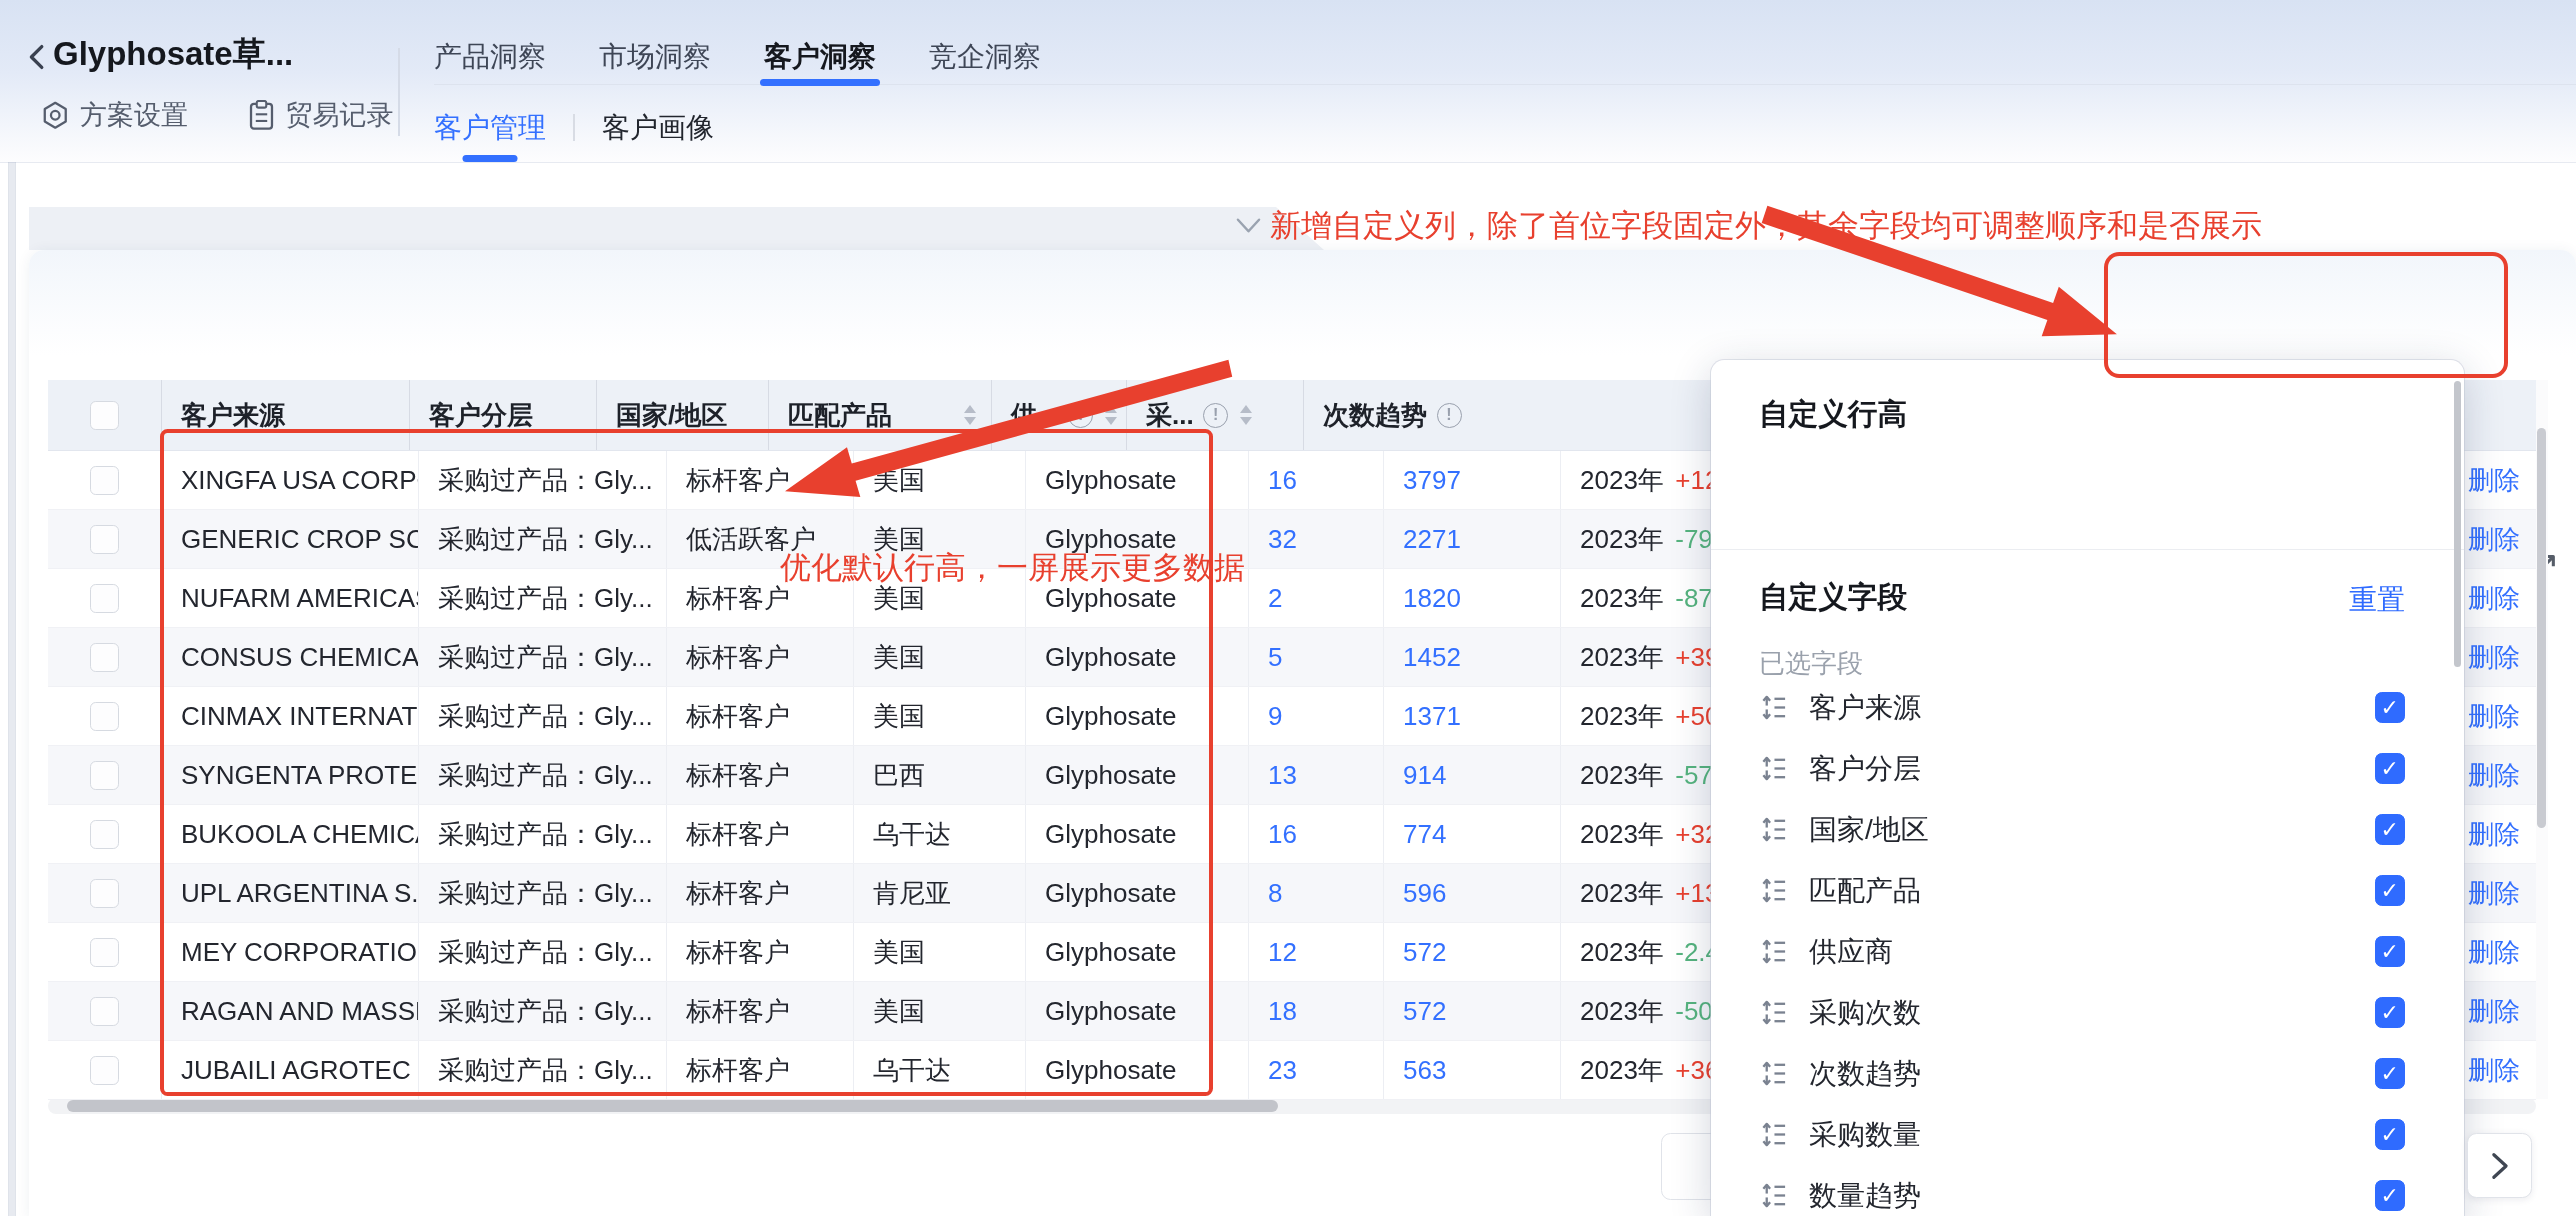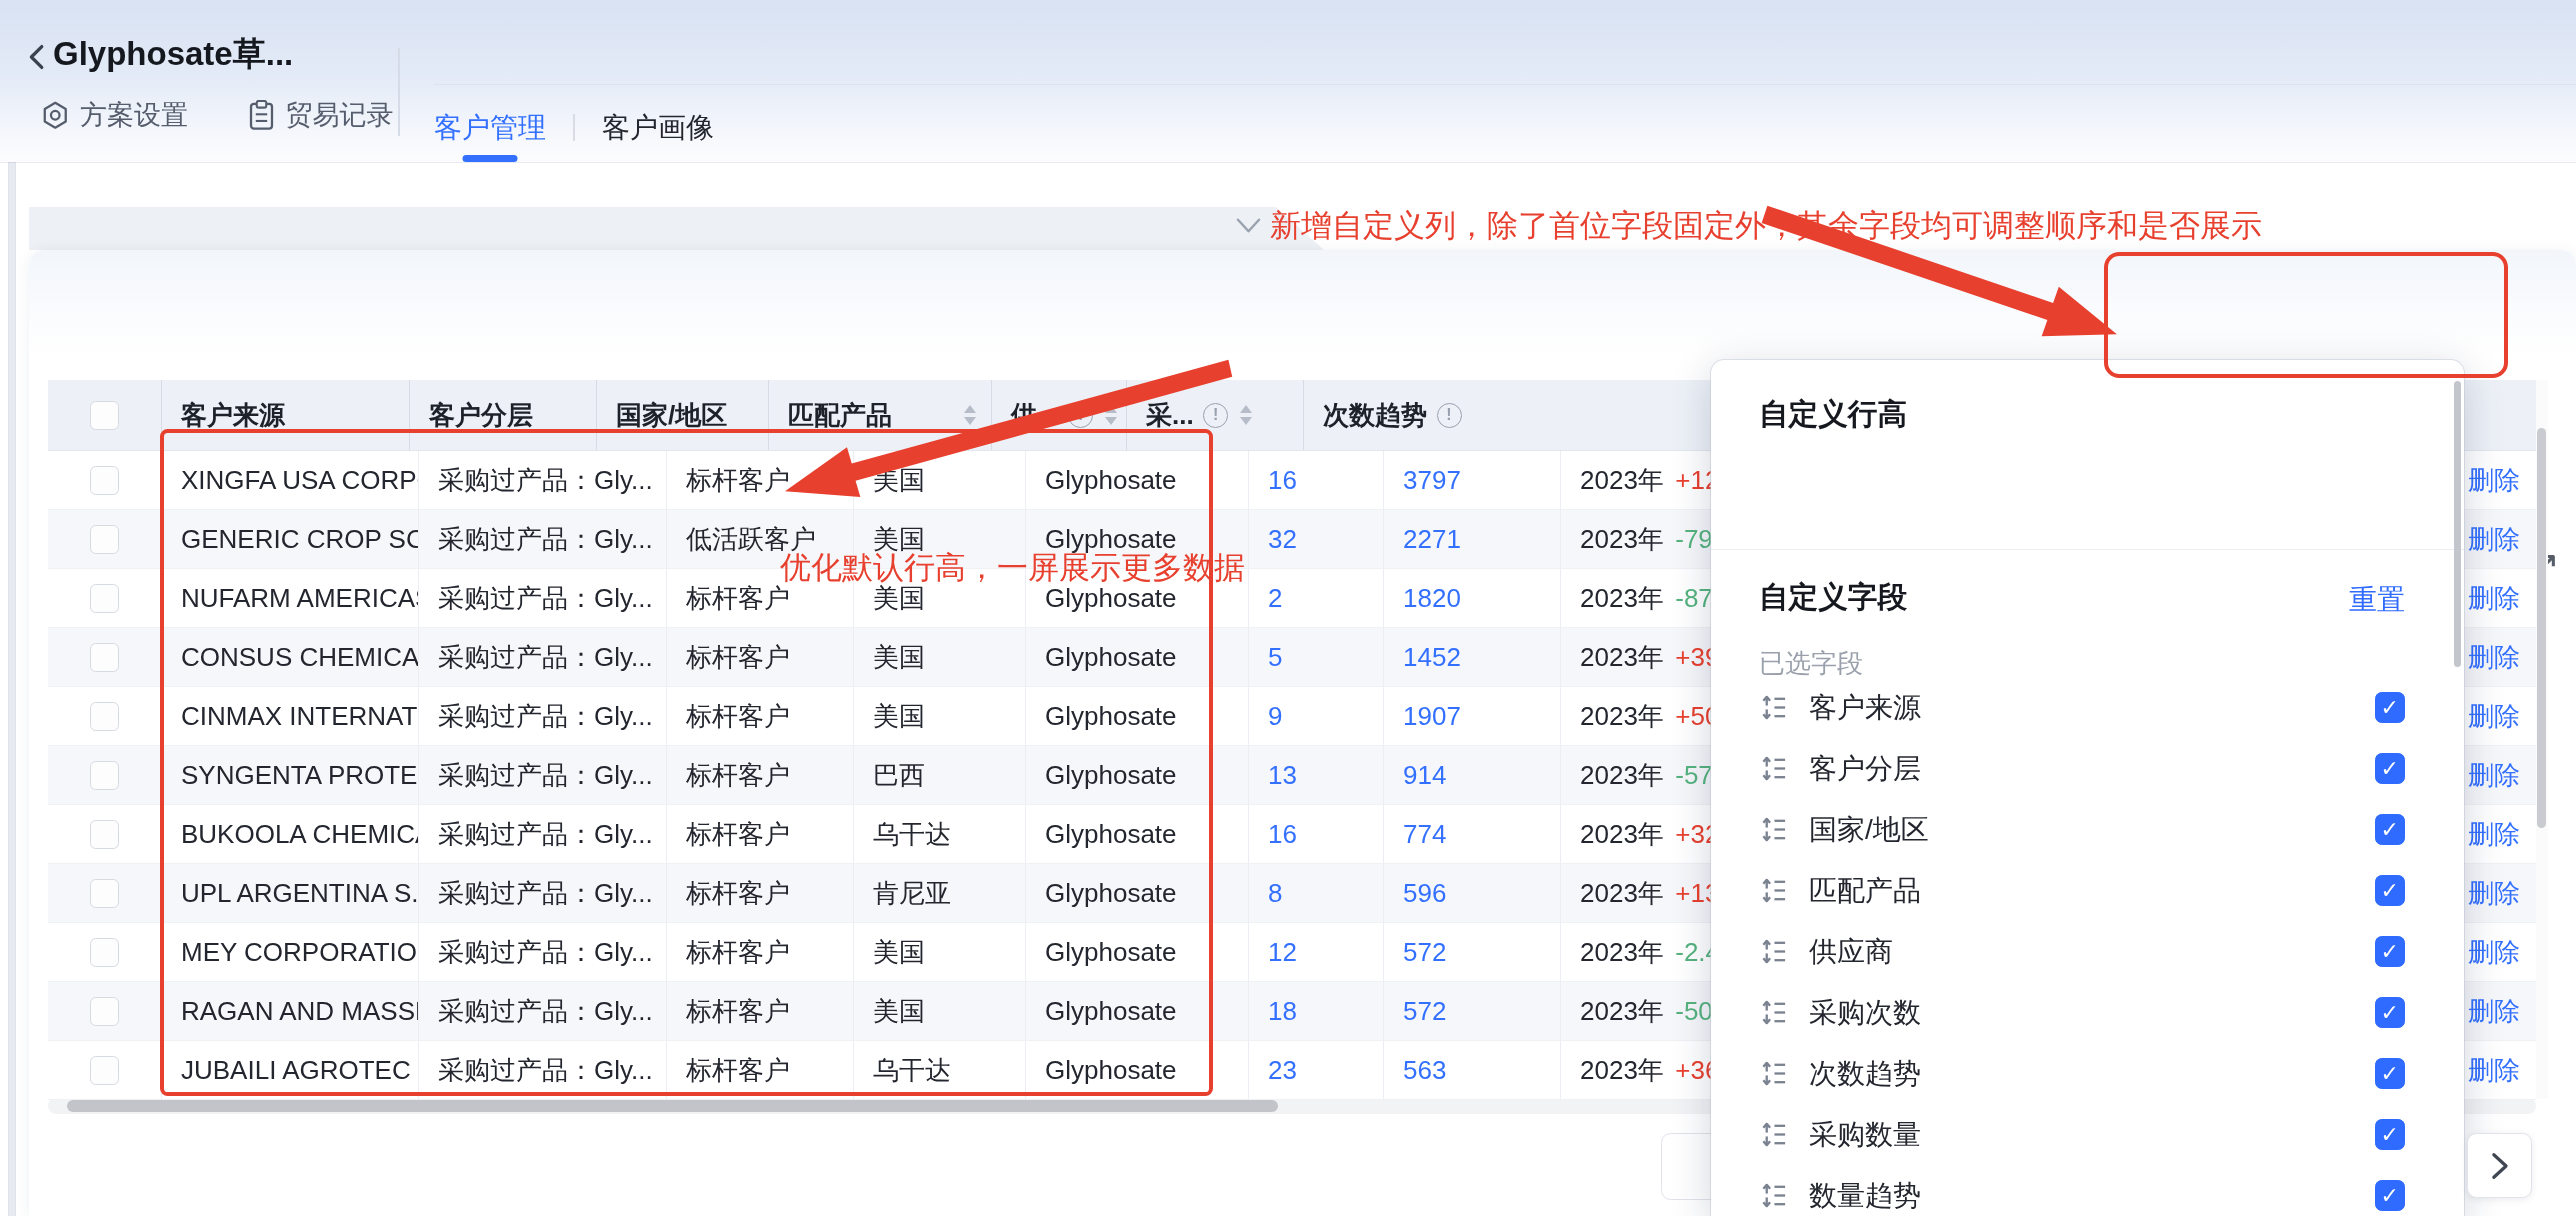--- a/index.html
+++ b/index.html
@@ -132,20 +132,30 @@
 <div id="stage">
 
   <div id="header">
     <svg class="back" viewBox="0 0 36 36">
         <polyline points="22,7 11,18 22,29" fill="none" stroke="#3a4150" stroke-width="3.5" stroke-linecap="round" stroke-linejoin="round"></polyline>
       </svg>
     <div class="app-title">Glyphosate草...</div>
     <div class="head-divider"></div>
 
     <div class="tab-track"></div>
+    <div class="main-tabs">
+
+        <div class="main-tab">产品洞察</div>
+
+        <div class="main-tab">市场洞察</div>
+
+        <div class="main-tab active">客户洞察</div>
+
+        <div class="main-tab">竞企洞察</div>
+      </div>
 
     <div class="toolbar-row">
       <div class="tool-item">
         <svg width="30.5" height="30.5" viewBox="0 0 32 32">
             <polygon points="16,3 27,9.5 27,22.5 16,29 5,22.5 5,9.5" fill="none" stroke="#555d6d" stroke-width="2.4" stroke-linejoin="round"></polygon>
             <circle cx="16" cy="16" r="4.5" fill="none" stroke="#555d6d" stroke-width="2.4"></circle>
           </svg>
         <span>方案设置</span>
       </div>
       <div class="tool-item">
@@ -391,21 +401,21 @@
               </svg>
             </div>
             <div class="td c-src">采购过产品：Gly...</div>
             <div class="td c-tier">标杆客户</div>
             <div class="td c-ctry">美国</div>
             <div class="td c-prod">Glyphosate</div>
             <div class="td c-sup">
               <span class="num-link">9</span>
             </div>
             <div class="td c-pur">
-              <span class="num-link">1907</span>
+              <span class="num-link">1371</span>
             </div>
             <div class="td c-trend">
               <span>2023年</span>
               <span class="trend-val up">+50.6</span>
             </div>
             <span class="del-link">删除</span>
           </div>
 
           <div class="t-row">
             <div class="td c-cb">

